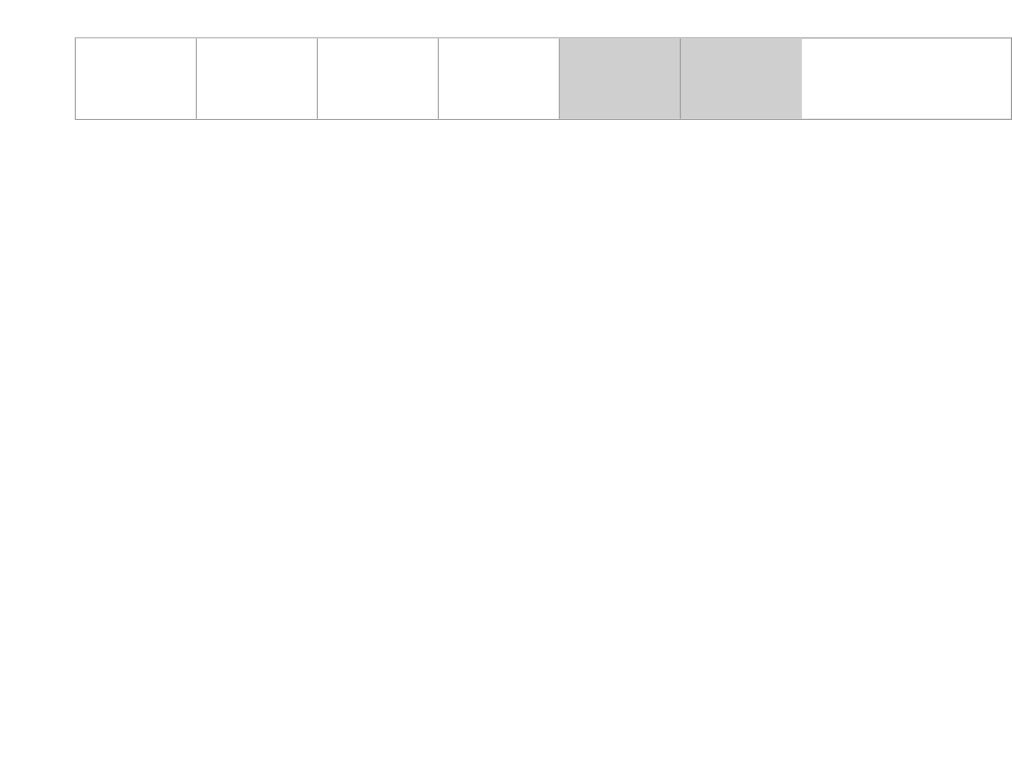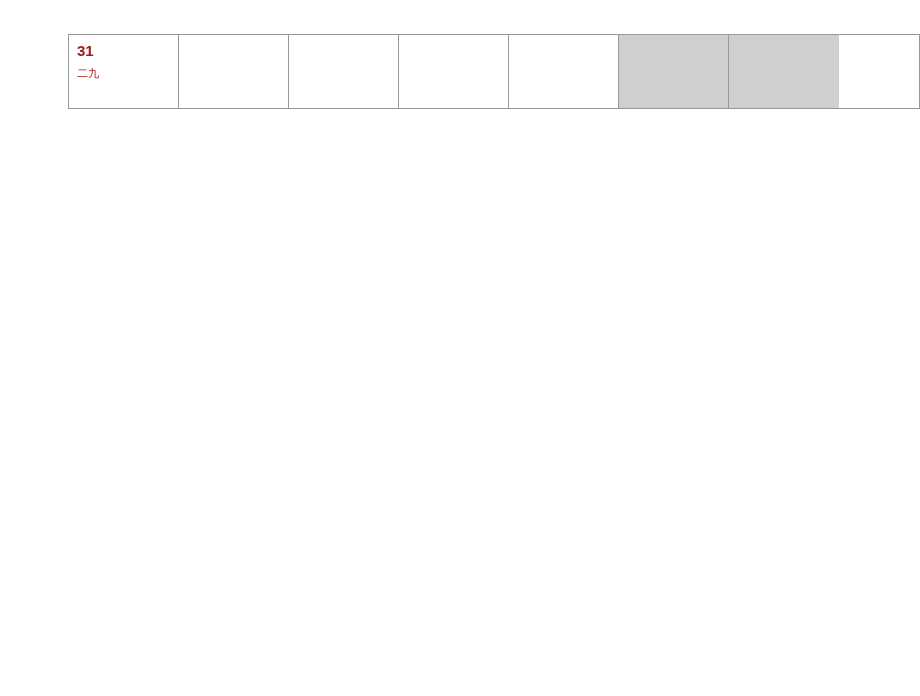--- a/index.html
+++ b/index.html
@@ -43,24 +43,20 @@
       color: #a01818;
       margin-top: 10px;
       line-height: 1;
     }
   </style>
 </head>
 <body>
 
 <div class="calendar-row">
   <div class="calendar-cell">
-    <div class="day-number">31</div>
-    <div class="day-lunar">二九</div>
-  </div>
-  <div class="calendar-cell">
     <div class="day-number"></div>
     <div class="day-lunar"></div>
   </div>
   <div class="calendar-cell">
     <div class="day-number"></div>
     <div class="day-lunar"></div>
   </div>
   <div class="calendar-cell">
     <div class="day-number"></div>
     <div class="day-lunar"></div>

